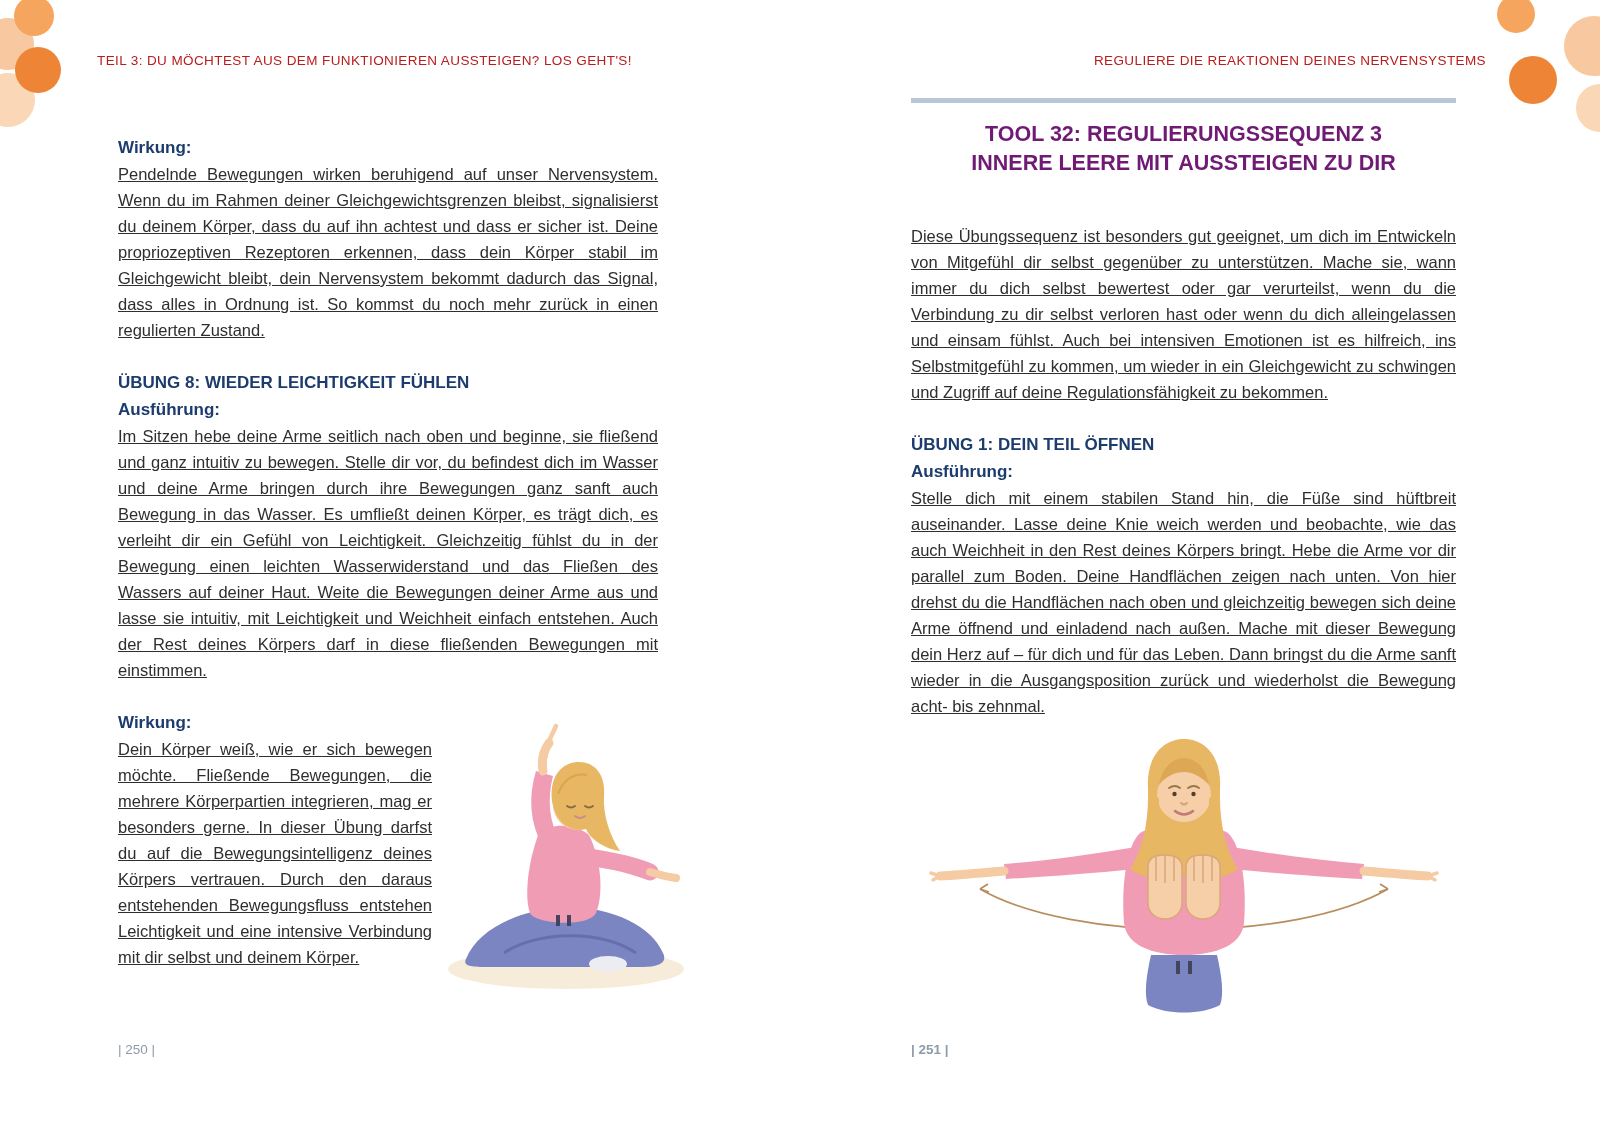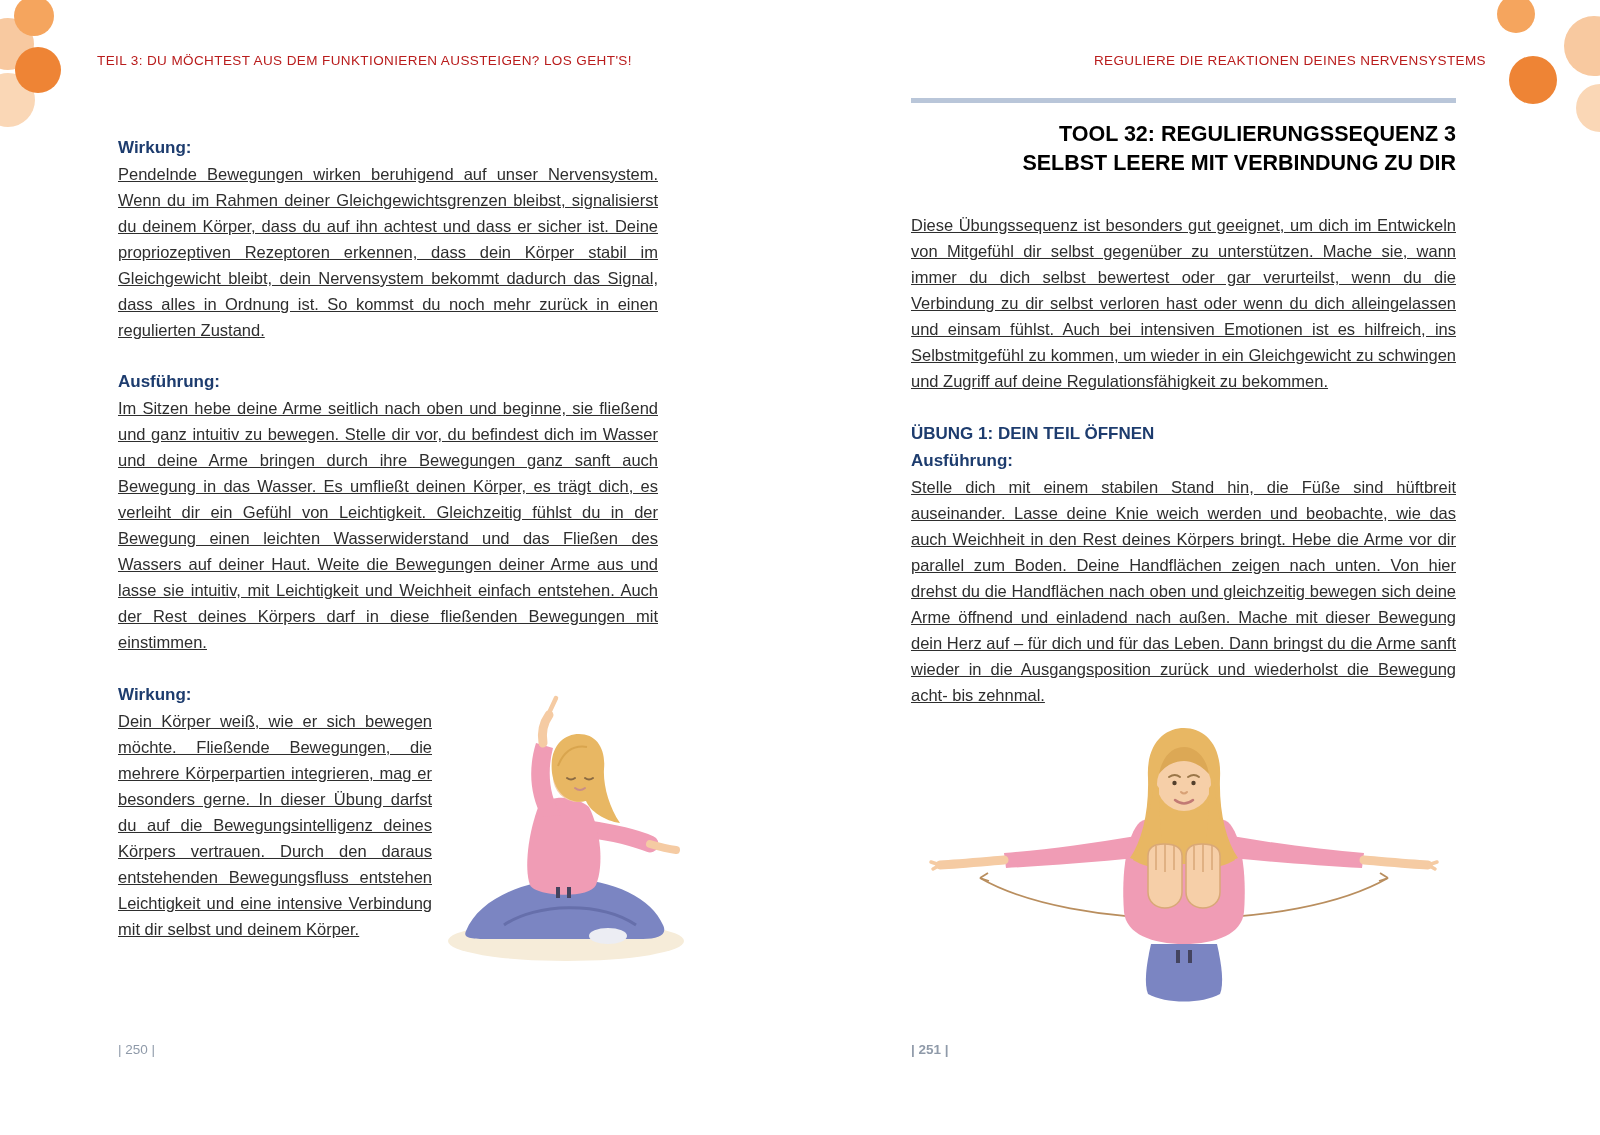--- a/index.html
+++ b/index.html
@@ -30,22 +30,22 @@
     font-size:16.5px; line-height:26px;
     text-align:justify; color:#2e2e2e;text-decoration:underline;
   }
   .mb { margin-bottom:25px; }
   .gap-top { margin-top:26px; }
   .wirkung-row { display:flex; width:578px; margin-top:26px; }
   .wirkung-row .txt { width:314px; flex:0 0 314px; }
   .wirkung-row .illus { margin-left:6px; margin-top:-10px; }
   .accent-bar { height:5px; background:#b9c6d9; margin-bottom:17px; }
   .tool-title {
-    text-align:right; color:#000000; font-weight:bold;
-    font-size:21.5px; line-height:29px; margin-bottom:34px;
+    text-align:center; color:#701a75; font-weight:bold;
+    font-size:21.5px; line-height:29px; margin-bottom:45px;
   }
   .tool-title .line { display:block; }
   .pageno {
     position:absolute; top:1042px;
     font-size:13.5px; color:#8f9aa9; text-align:left;
   }
   #pageno-left  { left:118px; width:540px; }
   #pageno-right { left:911px; width:545px;font-weight:bold; }
   .illus-center { text-align:center; margin-top:12px; }
 </style>
@@ -63,20 +63,21 @@
 <div class="circle" style="left:1509px; top:56px; width:48px; height:48px; background:#ee8435;"></div>
 
 <div class="runhead left">TEIL 3: DU MÖCHTEST AUS DEM FUNKTIONIEREN AUSSTEIGEN? LOS GEHT'S!</div>
 <div class="runhead right">REGULIERE DIE REAKTIONEN DEINES NERVENSYSTEMS</div>
 
 <div class="page-col" id="left-col">
 
   <div class="h-blue">Wirkung:</div>
   <p class="body-text mb">Pendelnde Bewegungen wirken beruhigend auf unser Nervensystem. Wenn du im Rahmen deiner Gleichgewichtsgrenzen bleibst, signalisierst du deinem Körper, dass du auf ihn achtest und dass er sicher ist. Deine propriozeptiven Rezeptoren erkennen, dass dein Körper stabil im Gleichgewicht bleibt, dein Nervensystem bekommt dadurch das Signal, dass alles in Ordnung ist. So kommst du noch mehr zurück in einen regulierten Zustand.</p>
 
+  <div class="h-blue gap-top">ÜBUNG 8: WIEDER LEICHTIGKEIT FÜHLEN</div>
   <div class="h-blue">Ausführung:</div>
   <p class="body-text mb">Im Sitzen hebe deine Arme seitlich nach oben und beginne, sie fließend und ganz intuitiv zu bewegen. Stelle dir vor, du befindest dich im Wasser und deine Arme bringen durch ihre Bewegungen ganz sanft auch Bewegung in das Wasser. Es umfließt deinen Körper, es trägt dich, es verleiht dir ein Gefühl von Leichtigkeit. Gleichzeitig fühlst du in der Bewegung einen leichten Wasserwiderstand und das Fließen des Wassers auf deiner Haut. Weite die Bewegungen deiner Arme aus und lasse sie intuitiv, mit Leichtigkeit und Weichheit einfach entstehen. Auch der Rest deines Körpers darf in diese fließenden Bewegungen mit einstimmen.</p>
 
   <div class="wirkung-row">
     <div class="txt">
       <div class="h-blue">Wirkung:</div>
       <p class="body-text">Dein Körper weiß, wie er sich bewegen möchte. Fließende Bewegungen, die mehrere Körperpartien integrieren, mag er besonders gerne. In dieser Übung darfst du auf die Bewegungsintelligenz deines Körpers vertrauen. Durch den daraus entstehenden Bewegungsfluss entstehen Leichtigkeit und eine intensive Verbindung mit dir selbst und deinem Körper.</p>
     </div>
     <div class="illus">
       <svg width="250" height="300" viewBox="0 0 250 300">
@@ -112,21 +113,21 @@
     </div>
   </div>
 </div>
 
 <div class="page-col" id="right-col">
 
   <div class="accent-bar"></div>
 
   <div class="tool-title">
     <span class="line">TOOL 32: REGULIERUNGSSEQUENZ 3</span>
-    <span class="line">SELBST LEERE MIT VERBINDUNG ZU DIR</span>
+    <span class="line">INNERE LEERE MIT AUSSTEIGEN ZU DIR</span>
   </div>
 
   <p class="body-text mb">Diese Übungssequenz ist besonders gut geeignet, um dich im Entwickeln von Mitgefühl dir selbst gegenüber zu unterstützen. Mache sie, wann immer du dich selbst bewertest oder gar verurteilst, wenn du die Verbindung zu dir selbst verloren hast oder wenn du dich alleingelassen und einsam fühlst. Auch bei intensiven Emotionen ist es hilfreich, ins Selbstmitgefühl zu kommen, um wieder in ein Gleichgewicht zu schwingen und Zugriff auf deine Regulationsfähigkeit zu bekommen.</p>
 
   <div class="h-blue gap-top">ÜBUNG 1: DEIN TEIL ÖFFNEN</div>
   <div class="h-blue">Ausführung:</div>
   <p class="body-text">Stelle dich mit einem stabilen Stand hin, die Füße sind hüftbreit auseinander. Lasse deine Knie weich werden und beobachte, wie das auch Weichheit in den Rest deines Körpers bringt. Hebe die Arme vor dir parallel zum Boden. Deine Handflächen zeigen nach unten. Von hier drehst du die Handflächen nach oben und gleichzeitig bewegen sich deine Arme öffnend und einladend nach außen. Mache mit dieser Bewegung dein Herz auf – für dich und für das Leben. Dann bringst du die Arme sanft wieder in die Ausgangsposition zurück und wiederholst die Bewegung acht- bis zehnmal.</p>
 
   <div class="illus-center">
     <svg width="520" height="310" viewBox="0 0 520 310">

